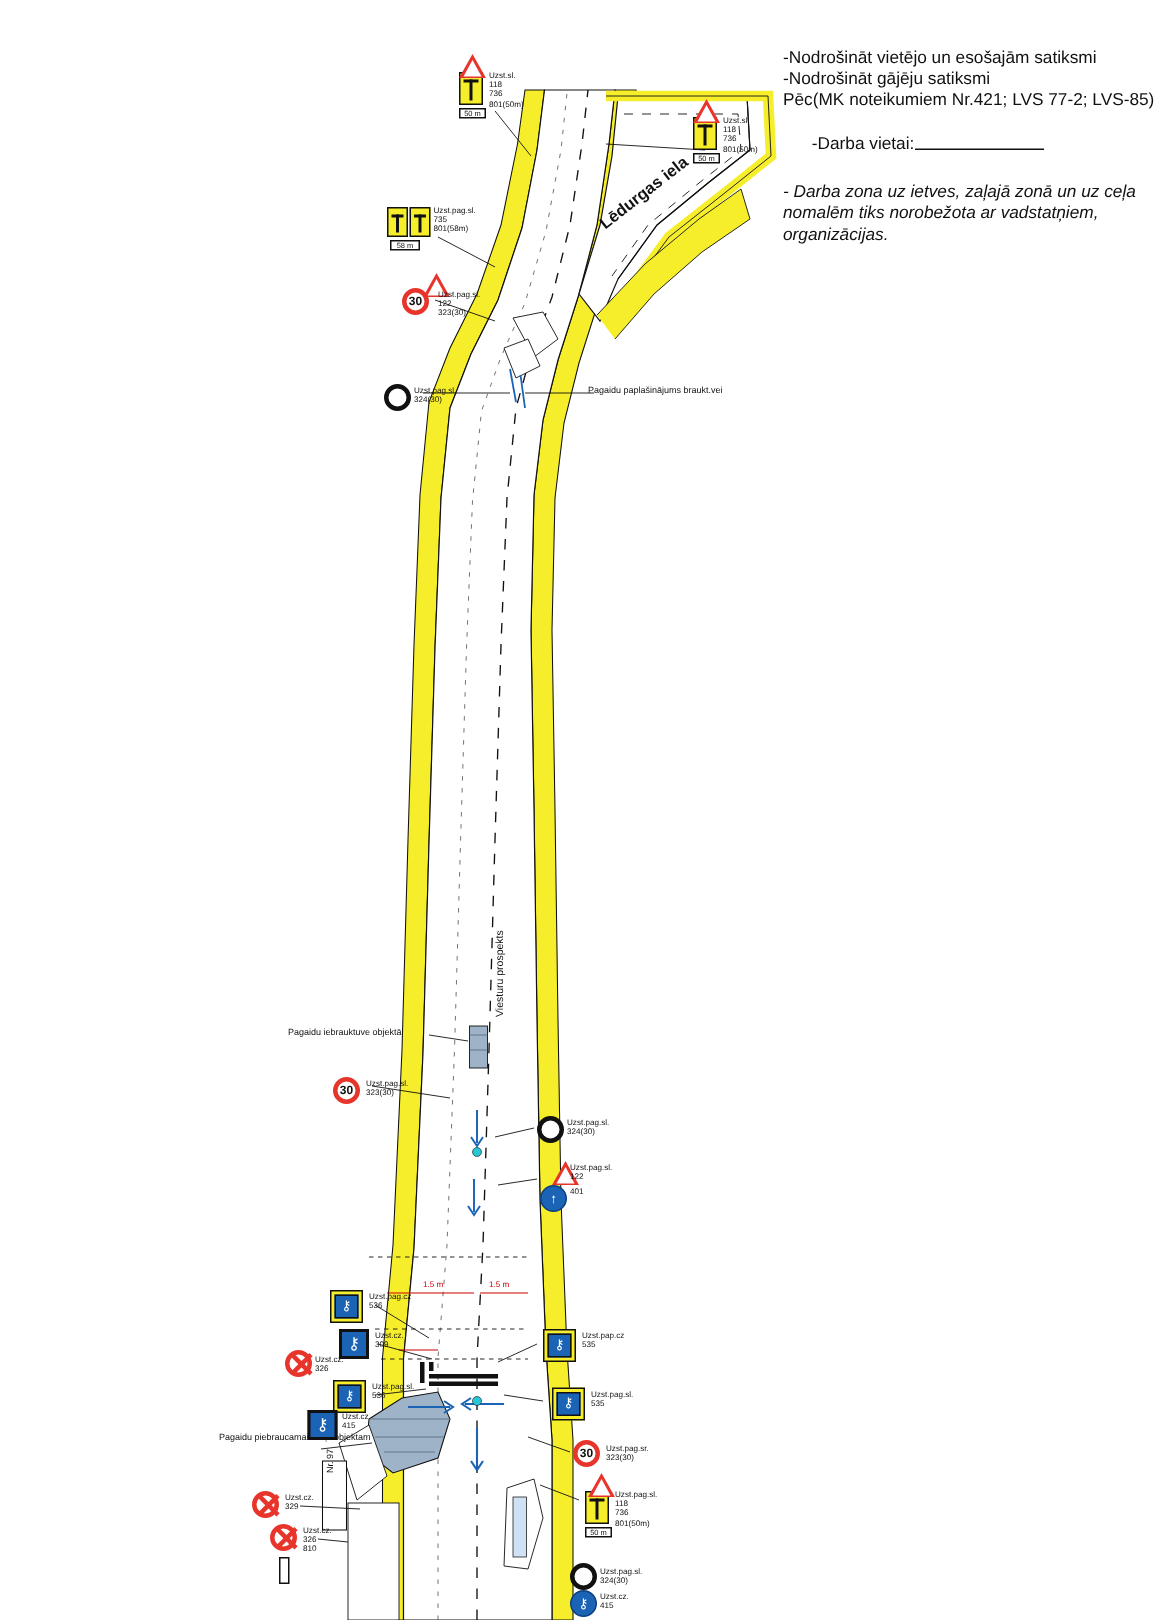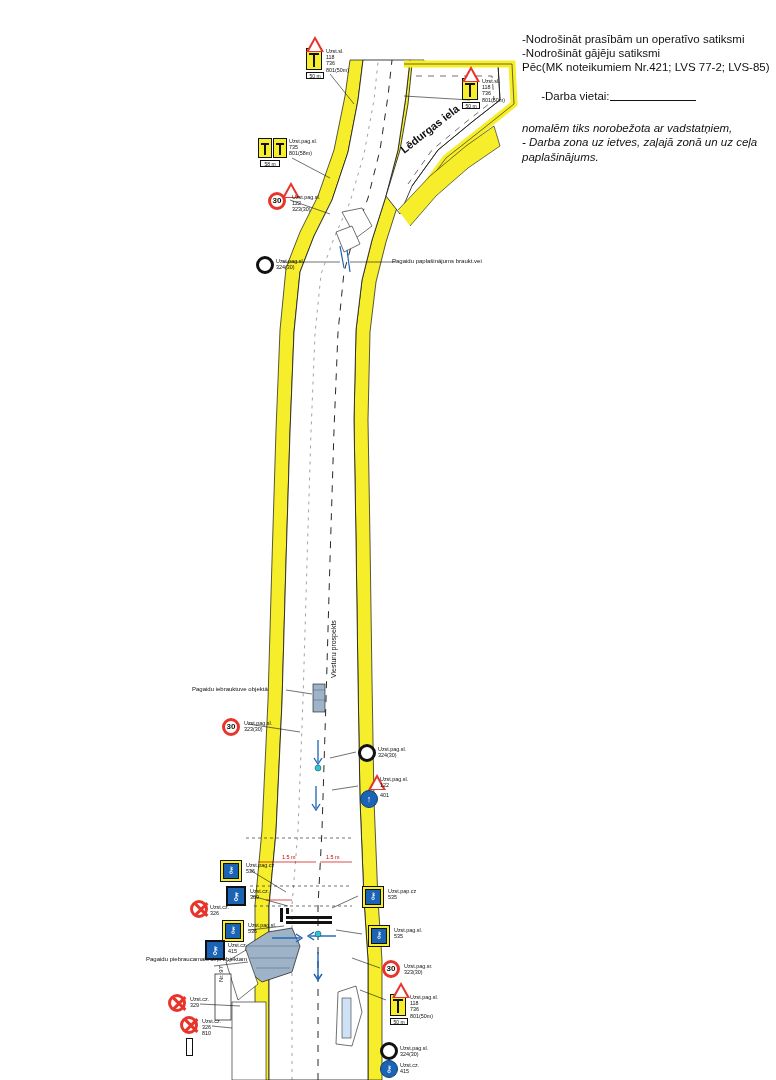--- a/index.html
+++ b/index.html
@@ -85,30 +85,30 @@
     position:absolute;font-size:7px;color:#111;transform:rotate(-90deg);transform-origin:0 0;white-space:nowrap;
   }
 </style>
 </head>
 <body>
 
 <div class="root">
 
 
   <div class="notes">
-    <div>-Nodrošināt prasībām un operatīvo satiksmi</div>
+    <div>-Nodrošināt vietējo un esošajām satiksmi</div>
     <div>-Nodrošināt gājēju satiksmi</div>
     <div>Pēc(MK noteikumiem Nr.421; LVS 77-2; LVS-85)</div>
     <div>
       <span>-Darba vietai:</span><span class="rule"></span>
     </div>
     <div style="height:4px"></div>
+    <div class="ital">- Darba zona uz ietves, zaļajā zonā un uz ceļa</div>
     <div class="ital">nomalēm tiks norobežota ar vadstatņiem,</div>
-    <div class="ital">- Darba zona uz ietves, zaļajā zonā un uz ceļa</div>
-    <div class="ital">paplašinājums.</div>
+    <div class="ital">organizācijas.</div>
   </div>
 
   <svg class="plan" viewBox="0 0 776 1080">
     <defs>
       <pattern id="hatch" width="6" height="6" patternTransform="rotate(45)" patternUnits="userSpaceOnUse">
         <line x1="0" y1="0" x2="0" y2="6" stroke="#6b7f94" stroke-width="1"></line>
       </pattern>
     </defs>
 
     <path d="M255,1080 L255,905 L262,830 L268,700 L272,560 L276,430 L280,330 L286,268 L300,232 L318,196 L334,150 L345,96 L350,60

